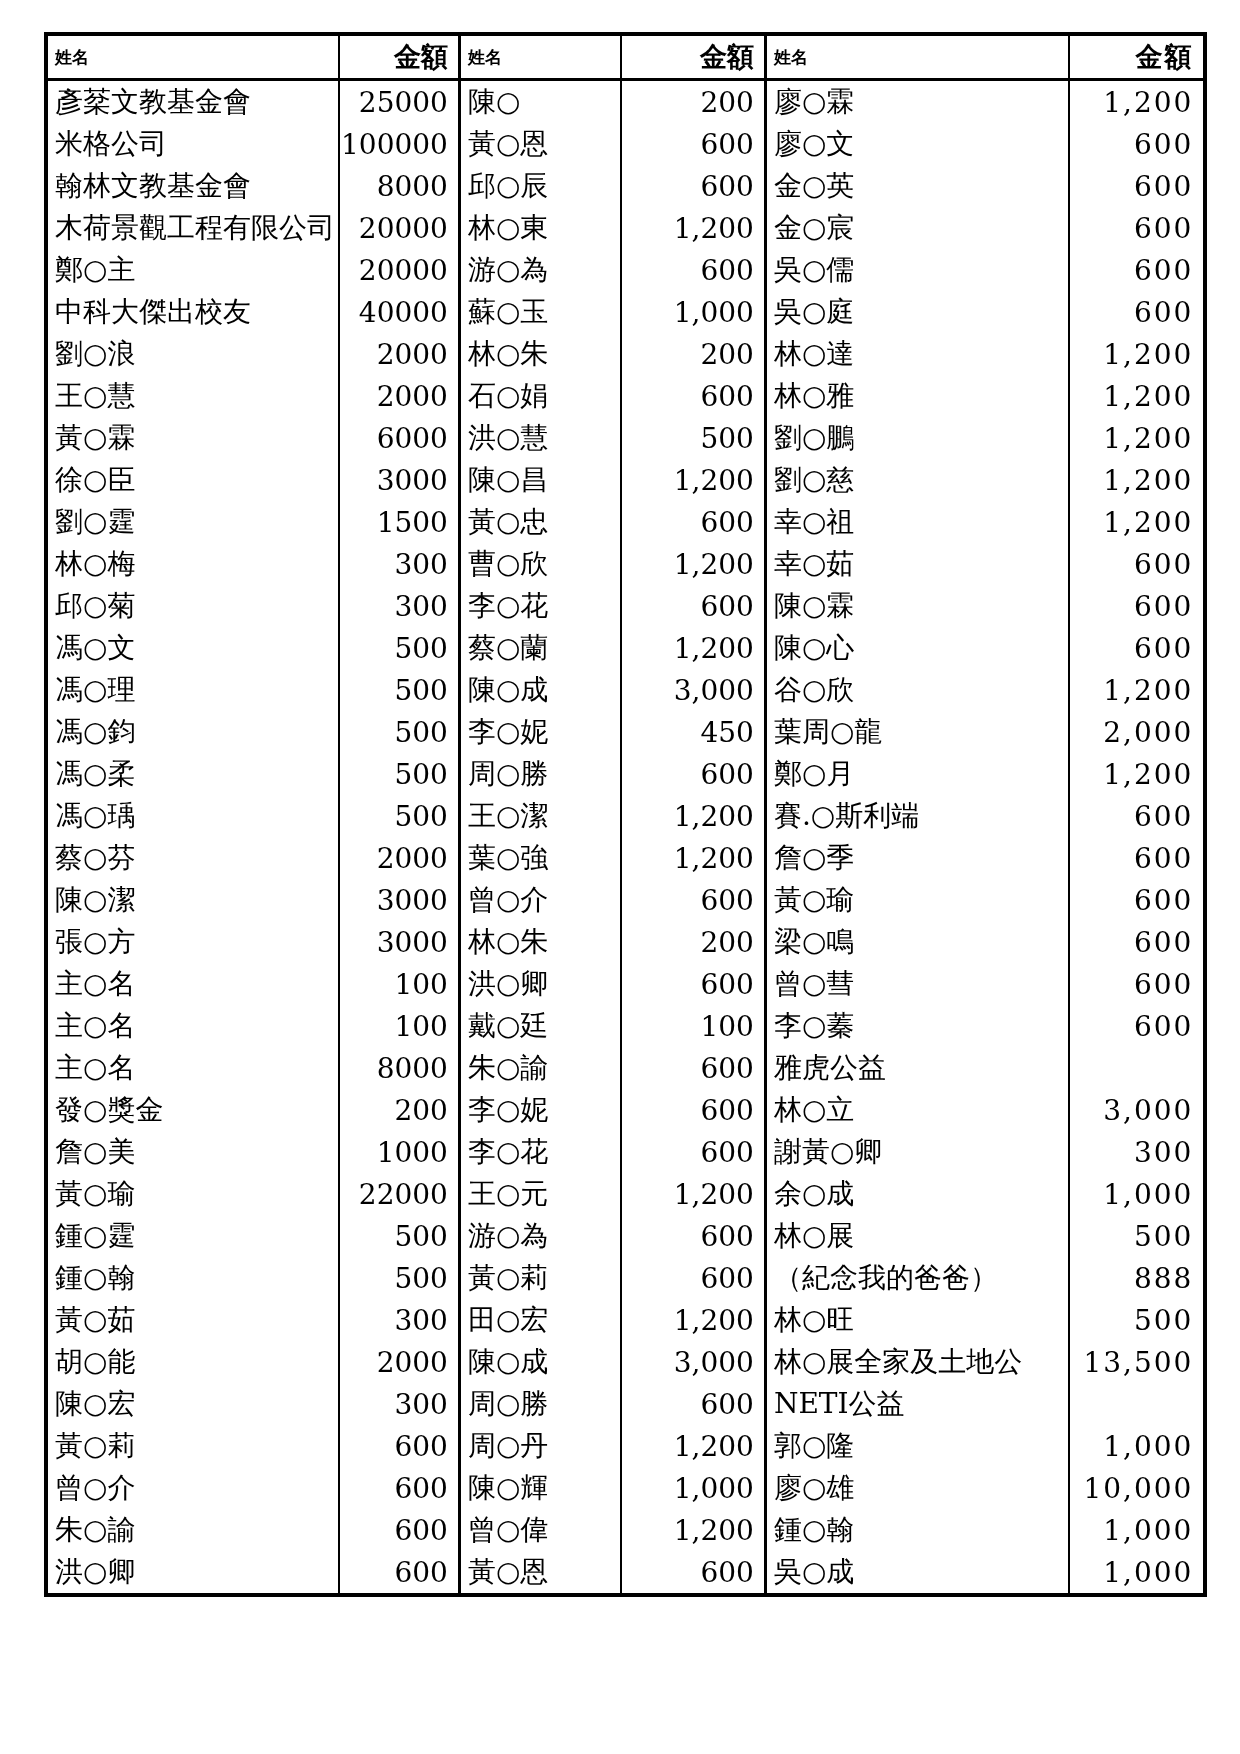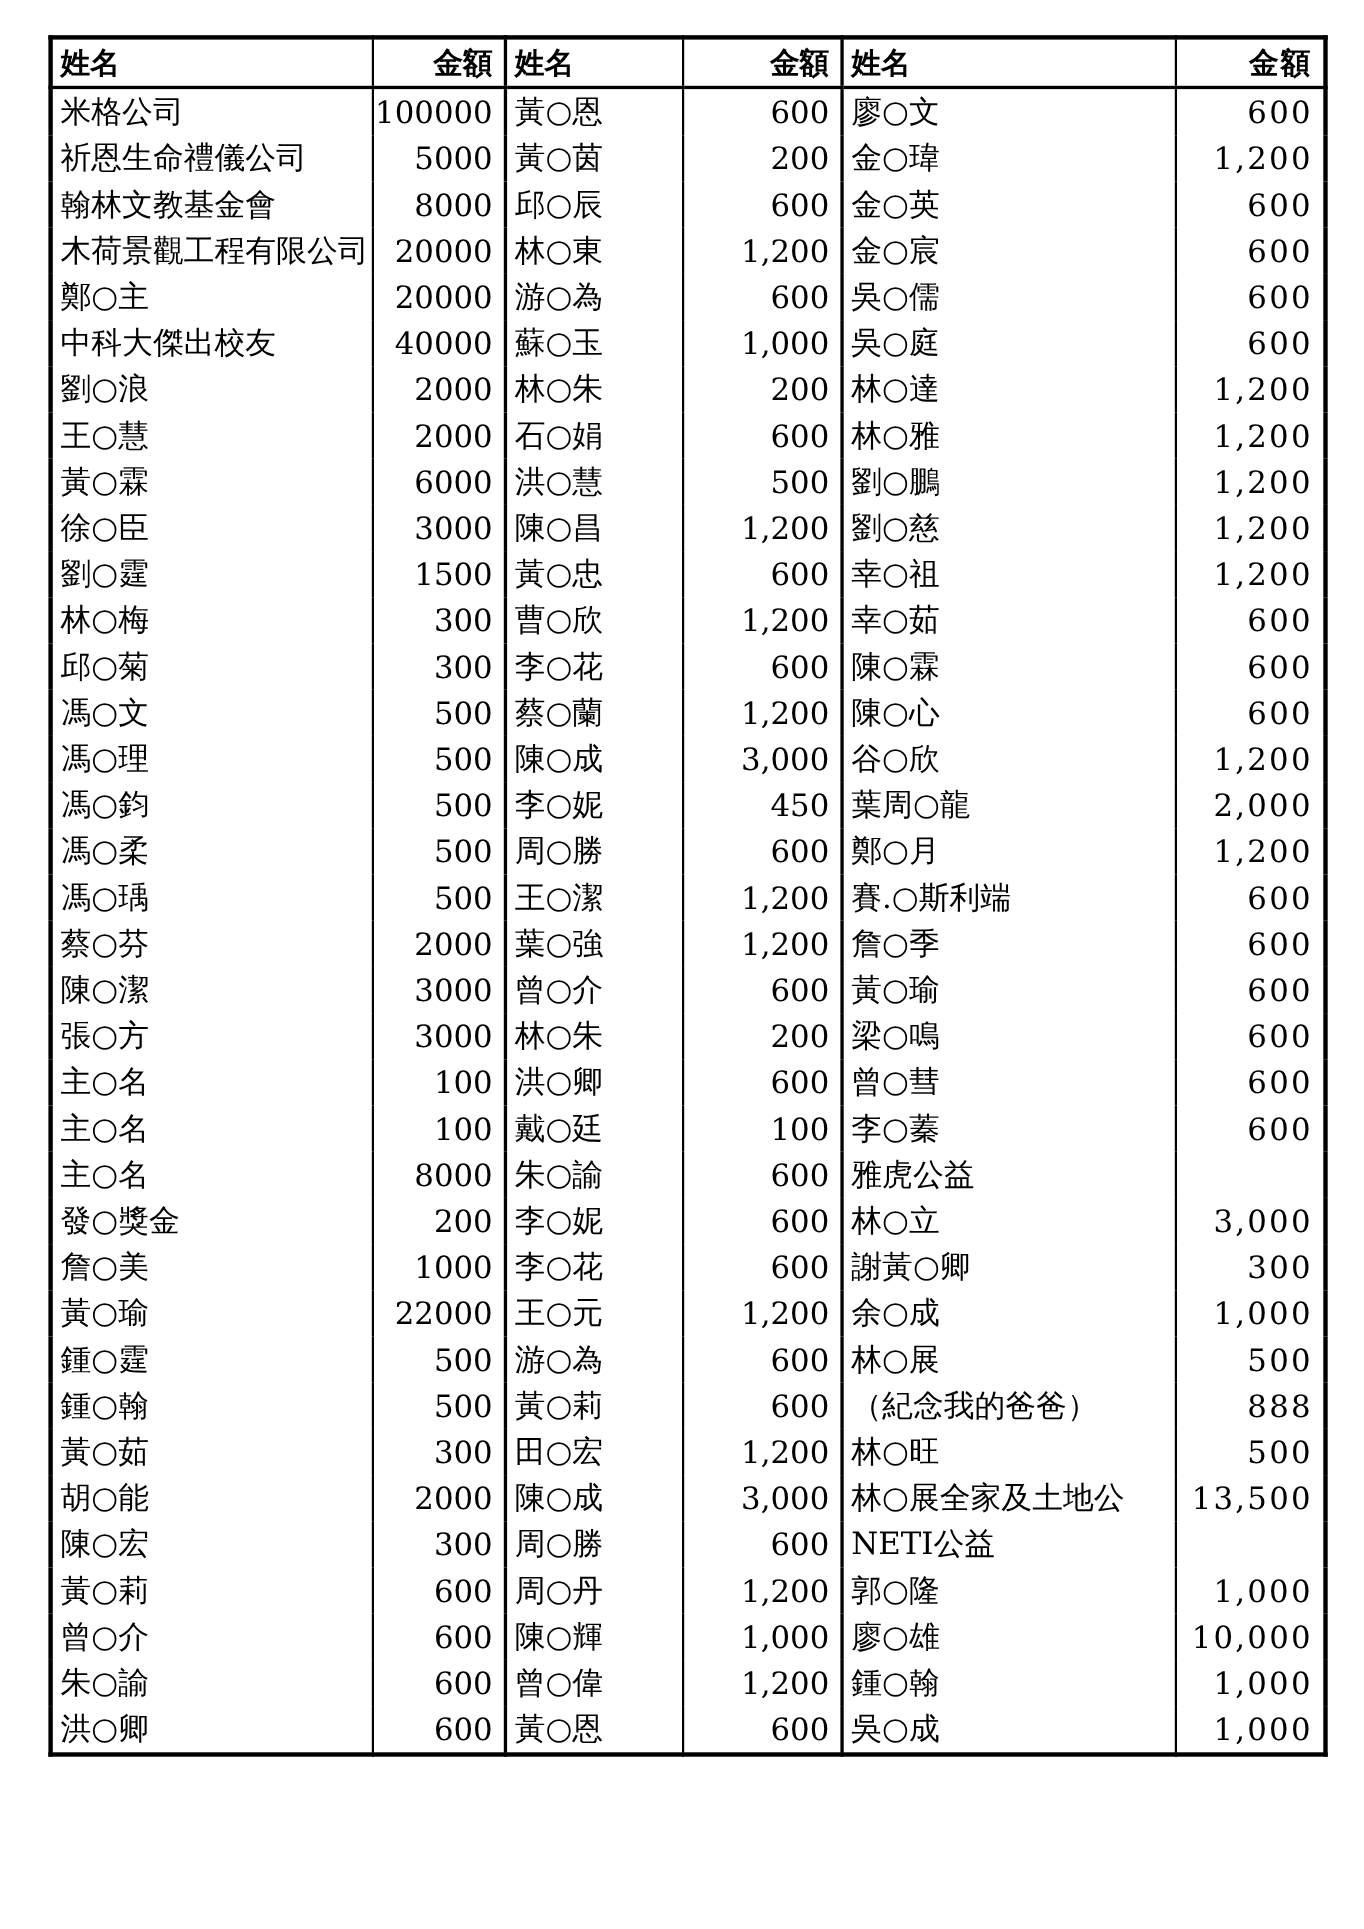--- a/index.html
+++ b/index.html
@@ -11,21 +11,21 @@
   }
   .sheet{position:absolute;left:44px;top:32px;}
   table{border-collapse:collapse;border:4px solid #000;table-layout:fixed;}
   th,td{height:40px;overflow:hidden;white-space:nowrap;vertical-align:middle;}
   thead th{
     border-bottom:3px solid #000;
     font-size:27px;font-weight:700;
   }
   th.name,td.name{text-align:left;padding-left:7px;font-size:28px;}
   th.amt,td.amt{text-align:right;padding-right:10px;font-size:28px;border-left:2px solid #000;}
-  thead th.name{font-size:27px;}
+  thead th.name{font-size:17px;}
   thead th.amt{font-size:27px;}
   .pair-start{border-left:3px solid #000;}
   .c3.amt{letter-spacing:2px;}
   col.cn1{width:293px;} col.ca1{width:113px;}
   col.cn2{width:162px;} col.ca2{width:144px;}
   col.cn3{width:304px;} col.ca3{width:136px;}
 </style>
 </head>
 <body>
 
@@ -44,34 +44,34 @@
         <th class="name">姓名</th>
         <th class="amt">金額</th>
         <th class="name pair-start">姓名</th>
         <th class="amt">金額</th>
         <th class="name pair-start">姓名</th>
         <th class="amt c3">金額</th>
       </tr>
     </thead>
     <tbody>
         <tr>
+          <td class="name">彥棻文教基金會</td>
+          <td class="amt">25000</td>
+          <td class="name pair-start">陳○</td>
+          <td class="amt">200</td>
+          <td class="name pair-start">廖○霖</td>
+          <td class="amt c3">1,200</td>
+        </tr>
+        <tr>
           <td class="name">米格公司</td>
           <td class="amt">100000</td>
           <td class="name pair-start">黃○恩</td>
           <td class="amt">600</td>
           <td class="name pair-start">廖○文</td>
           <td class="amt c3">600</td>
-        </tr>
-        <tr>
-          <td class="name">祈恩生命禮儀公司</td>
-          <td class="amt">5000</td>
-          <td class="name pair-start">黃○茵</td>
-          <td class="amt">200</td>
-          <td class="name pair-start">金○瑋</td>
-          <td class="amt c3">1,200</td>
         </tr>
         <tr>
           <td class="name">翰林文教基金會</td>
           <td class="amt">8000</td>
           <td class="name pair-start">邱○辰</td>
           <td class="amt">600</td>
           <td class="name pair-start">金○英</td>
           <td class="amt c3">600</td>
         </tr>
         <tr>

